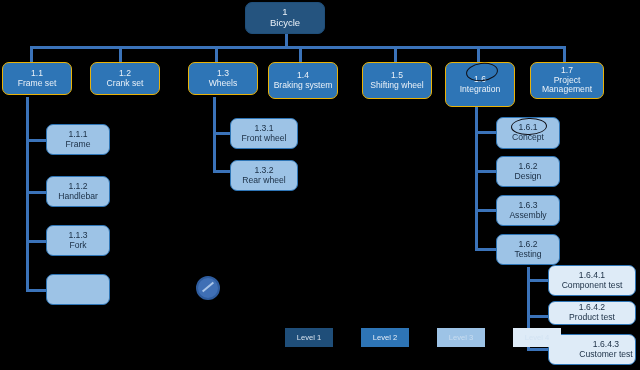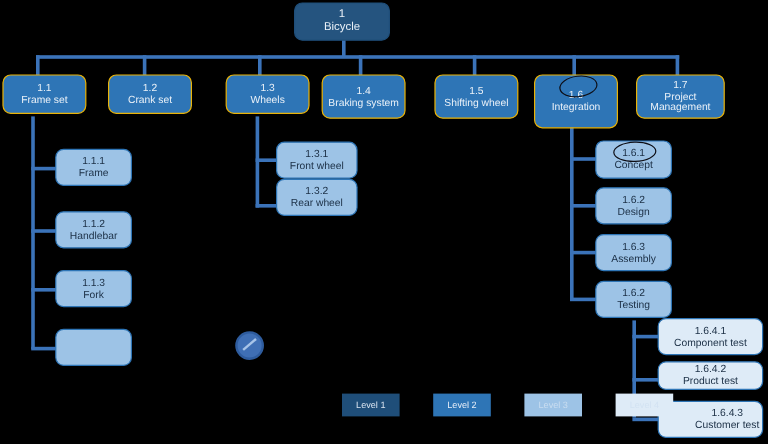--- a/index.html
+++ b/index.html
@@ -126,21 +126,21 @@
   </div>
   <div class="node lvl3" style="left:46px;top:274px;width:64px;height:31px;gap:32px;">
     <span class="num">1.1.4</span>
     <span class="nm">Seat</span>
   </div>
 
   <div class="node lvl3" style="left:230px;top:118px;width:68px;height:31px;">
     <span class="num">1.3.1</span>
     <span class="nm">Front wheel</span>
   </div>
-  <div class="node lvl3" style="left:230px;top:149px;width:68px;height:31px;">
+  <div class="node lvl3" style="left:230px;top:160px;width:68px;height:31px;">
     <span class="num">1.3.2</span>
     <span class="nm">Rear wheel</span>
   </div>
 
   <div class="node lvl3" style="left:496px;top:117px;width:64px;height:32px;">
     <span class="num">1.6.1</span>
     <span class="nm">Concept</span>
   </div>
   <div class="node lvl3" style="left:496px;top:156px;width:64px;height:31px;">
     <span class="num">1.6.2</span>

